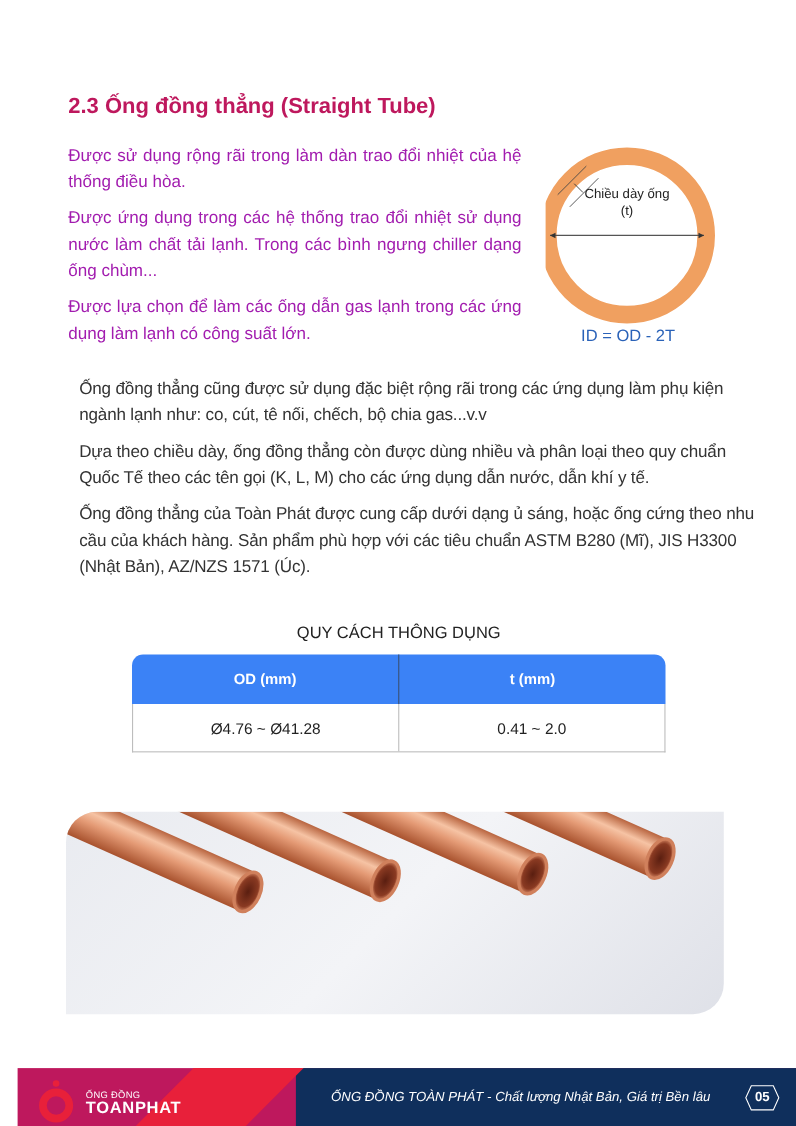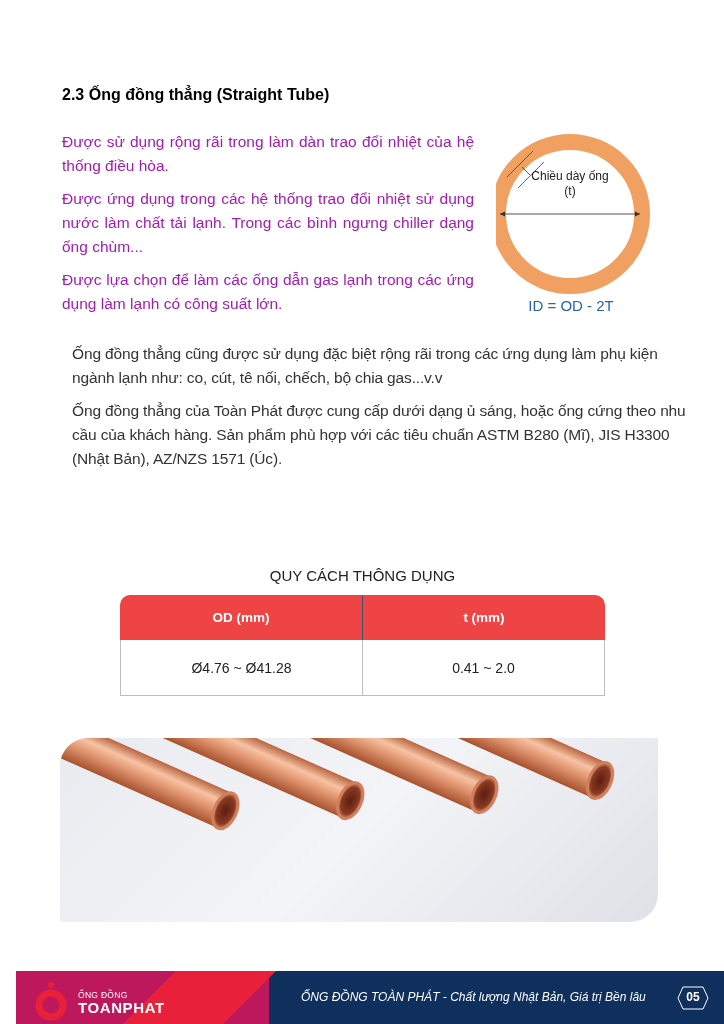--- a/index.html
+++ b/index.html
@@ -1,21 +1,21 @@
 <!DOCTYPE html>
 <html><head>
 <meta charset="utf-8">
 <style>
   * { margin: 0; padding: 0; box-sizing: border-box; }
   html, body { width: 724px; height: 1024px; background: #ffffff; overflow: hidden; }
   body { position: relative; font-family: "Liberation Sans", sans-serif; color: #2b2b2b; }
 
   .section-title {
     position: absolute; left: 62px; top: 86px;
-    font-size: 16px; font-weight: bold; color: #000000;
+    font-size: 20px; font-weight: bold; color: #be185d;
   }
 
   .intro-block { position: absolute; left: 62px; top: 130px; width: 412px; }
   .intro-block p {
     font-size: 15.5px; line-height: 24px; color: #a21caf;
     text-align: justify; margin-bottom: 9px;
   }
 
   .diagram { position: absolute; left: 496px; top: 125px; width: 172px; height: 200px; }
   .diagram svg { position: absolute; left: 0; top: 0; }
@@ -35,27 +35,27 @@
   }
 
   .table-caption {
     position: absolute; left: 120px; width: 485px; top: 567px;
     text-align: center; font-size: 15px; color: #222;
   }
   .spec-table {
     position: absolute; left: 120px; top: 595px; width: 485px;
     border-collapse: collapse;
   }
-  .spec-table .head { display: flex; background: #ef4444; height: 45px; border-radius: 10px 10px 0 0; }
+  .spec-table .head { display: flex; background: #3b82f6; height: 45px; border-radius: 10px 10px 0 0; }
   .spec-table .head div {
     flex: 1; display: flex; align-items: center; justify-content: center;
     color: #fff; font-weight: bold; font-size: 13.5px;
   }
   .spec-table .head div:first-child { border-right: 1px solid #3a5274; }
-  .spec-table .row { display: flex; height: 56px; border: 1px solid #bdbdbd; border-top: none; }
+  .spec-table .row { display: flex; height: 44px; border: 1px solid #bdbdbd; border-top: none; }
   .spec-table .row div {
     flex: 1; display: flex; align-items: center; justify-content: center;
     font-size: 14px; color: #222;
   }
   .spec-table .row div:first-child { border-right: 1px solid #bdbdbd; }
 
   .photo {
     position: absolute; left: 60px; top: 738px; width: 598px; height: 184px;
     border-radius: 28px 0 28px 0; overflow: hidden;
     background: linear-gradient(135deg, #e9ebf0 0%, #f3f4f7 50%, #dfe1e8 100%);
@@ -108,20 +108,21 @@
   </svg>
   <div class="lbl" style="top:44px; left:-12px;">
     <div>Chiều dày ống</div>
     <div>(t)</div>
   </div>
   <div class="formula">ID = OD - 2T</div>
 </div>
 
 <div class="body-block">
   <p>Ống đồng thẳng cũng được sử dụng đặc biệt rộng rãi trong các ứng dụng làm phụ kiện ngành lạnh như: co, cút, tê nối, chếch, bộ chia gas...v.v</p>
+  <p>Dựa theo chiều dày, ống đồng thẳng còn được dùng nhiều và phân loại theo quy chuẩn Quốc Tế theo các tên gọi (K, L, M) cho các ứng dụng dẫn nước, dẫn khí y tế.</p>
   <p>Ống đồng thẳng của Toàn Phát được cung cấp dưới dạng ủ sáng, hoặc ống cứng theo nhu cầu của khách hàng. Sản phẩm phù hợp với các tiêu chuẩn ASTM B280 (Mĩ), JIS H3300 (Nhật Bản), AZ/NZS 1571 (Úc).</p>
 </div>
 
 <div class="table-caption">QUY CÁCH THÔNG DỤNG</div>
 
 <div class="spec-table">
   <div class="head">
     <div>OD (mm)</div>
     <div>t (mm)</div>
   </div>

